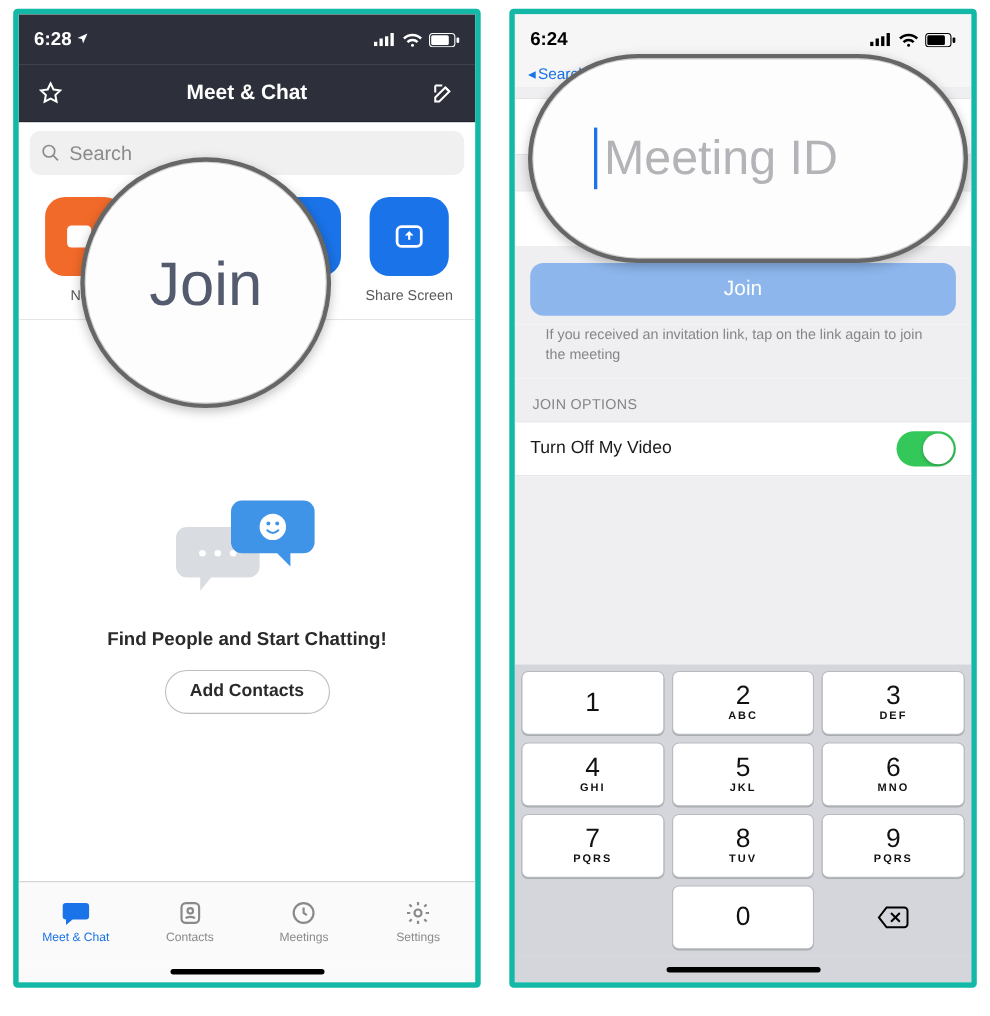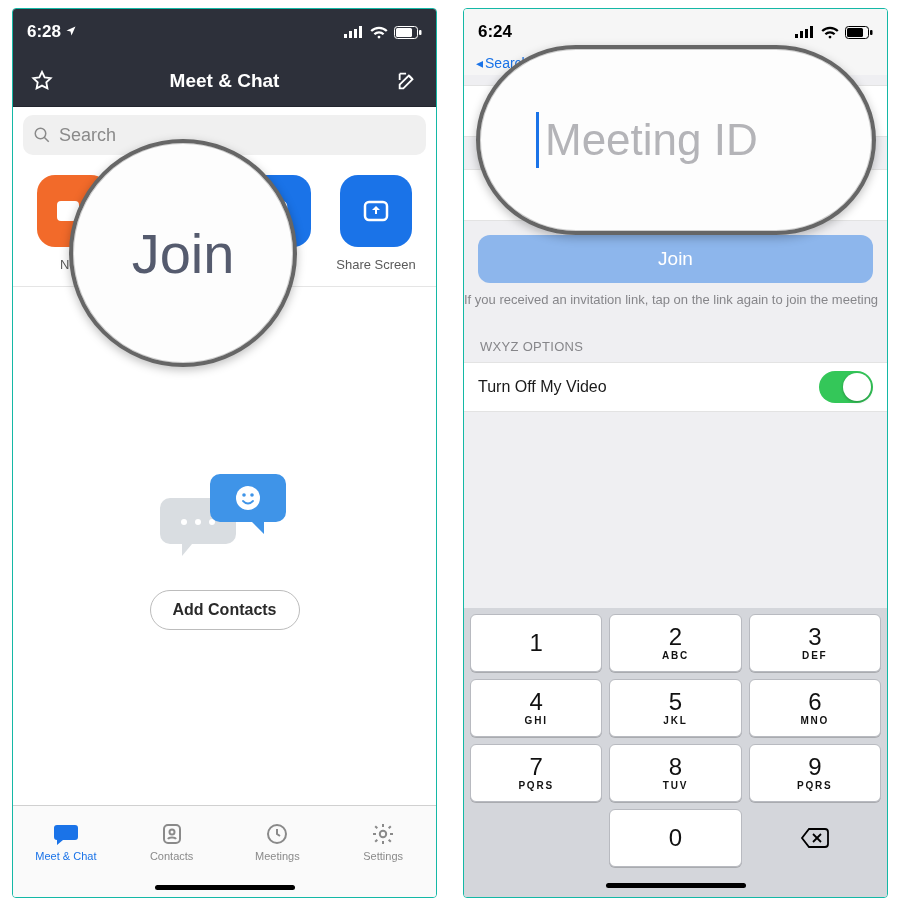--- a/index.html
+++ b/index.html
@@ -7,21 +7,21 @@
     width: 900px;
     height: 924px;
     background: #ffffff;
     display: flex;
     justify-content: space-between;
     padding: 8px 12px;
   }
   .phone {
     width: 425px;
     height: 890px;
-    border: 1px solid #14b8a6;
+    border: 5px solid #14b8a6;
     border-radius: 4px;
     background: #fff;
     display: flex;
     flex-direction: column;
     position: relative;
     overflow: hidden;
   }
   
   .status-bar {
     height: 46px;
@@ -116,21 +116,21 @@
   .mag-right .cursor { width:3px; height:56px; background:#1a73e8; margin-right:6px; }
   .mag-right .txt { font-size:44px; font-weight:400; color:#b4b4b8; }
 
   
   .back-search { font-size:14px; color:#1a73e8; padding:0 12px 4px; background:#f6f6f6; display:flex; align-items:center; gap:2px; }
   .join-form { display:flex; flex-direction:column; }
   .field-row { height:52px; background:#fff; border-top:1px solid #e3e3e3; border-bottom:1px solid #e3e3e3; display:flex; align-items:center; justify-content:center; color:#b4b4b8; font-size:22px; }
   .gap-grey { background:#efeff2; }
   .join-btn-wrap { padding:14px 14px 8px; background:#efeff2; }
   .join-btn { width:100%; height:48px; border:none; border-radius:12px; background:#8db6ec; color:#fff; font-size:19px; font-weight:500; }
-  .hint { font-size:13px; color:#86868a; padding:0 0 14px; background:#efeff2; line-height:1.35; }
+  .hint { font-size:13px; color:#86868a; padding:0 28px 14px; background:#efeff2; line-height:1.35; }
   .section-label { font-size:13px; color:#86868a; padding:16px 16px 8px; background:#efeff2; letter-spacing:.3px; }
   .option-row { height:50px; background:#fff; border-top:1px solid #e3e3e3; border-bottom:1px solid #e3e3e3; display:flex; align-items:center; justify-content:space-between; padding:0 14px; font-size:16px; color:#1a1a1a; }
   .option-row + .option-row { border-top:none;font-weight:bold; }
   .toggle { width:54px; height:32px; border-radius:16px; position:relative; }
   .toggle .knob { position:absolute; top:2px; width:28px; height:28px; border-radius:50%; background:#fff; box-shadow:0 1px 3px rgba(0,0,0,.3); }
   .toggle.off { background:#e6e6e8; }
   .toggle.off .knob { left:2px; }
   .toggle.on { background:#34c759; }
   .toggle.on .knob { right:2px; }
   .grey-fill { flex:1; background:#efeff2; }
@@ -251,20 +251,21 @@
         <circle cx="34" cy="60" r="3" fill="#fff"></circle>
           <circle cx="48" cy="60" r="3" fill="#fff"></circle>
           <circle cx="62" cy="60" r="3" fill="#fff"></circle>
         <path d="M70 12 h56 a10 10 0 0 1 10 10 v28 a10 10 0 0 1 -10 10 h-12 v12 l-12 -12 h-32 a10 10 0 0 1 -10 -10 v-28 a10 10 0 0 1 10 -10 z" fill="#3f94e8"></path>
         <circle cx="98" cy="36" r="12" fill="#fff"></circle>
         <circle cx="94" cy="33" r="1.8" fill="#3f94e8"></circle>
           <circle cx="102" cy="33" r="1.8" fill="#3f94e8"></circle>
         <path d="M93 39 q5 5 10 0" stroke="#3f94e8" stroke-width="1.8" fill="none" stroke-linecap="round"></path>
       </svg>
     </div>
+    <div class="caption">Find People and Start Chatting!</div>
     <button class="add-btn">Add Contacts</button>
   </div>
 
   <div class="tab-bar">
     <div class="tab-item active">
       <svg width="26" height="24" viewBox="0 0 26 24" fill="#1a73e8">
           <path d="M4 3h18a3 3 0 013 3v9a3 3 0 01-3 3H10l-6 5v-5a3 3 0 01-3-3V6a3 3 0 013-3z"></path>
         </svg>
       <span>Meet &amp; Chat</span>
     </div>
@@ -337,21 +338,21 @@
     <div class="gap-grey" style="height:32px;"></div>
     <div class="field-row" style="color:#1a1a1a; font-size:17px;">
       <span>Michael Bryan</span>
     </div>
 
     <div class="join-btn-wrap">
       <button class="join-btn">Join</button>
     </div>
     <div class="hint">If you received an invitation link, tap on the link again to join the meeting</div>
 
-    <div class="section-label">WXYZ OPTIONS</div>
+    <div class="section-label">JOIN OPTIONS</div>
     <div class="option-row">
       <span>Turn Off My Video</span>
       <div class="toggle on">
           <div class="knob"></div>
         </div>
     </div>
 
     <div class="grey-fill"></div>
 
     <div class="keypad">

